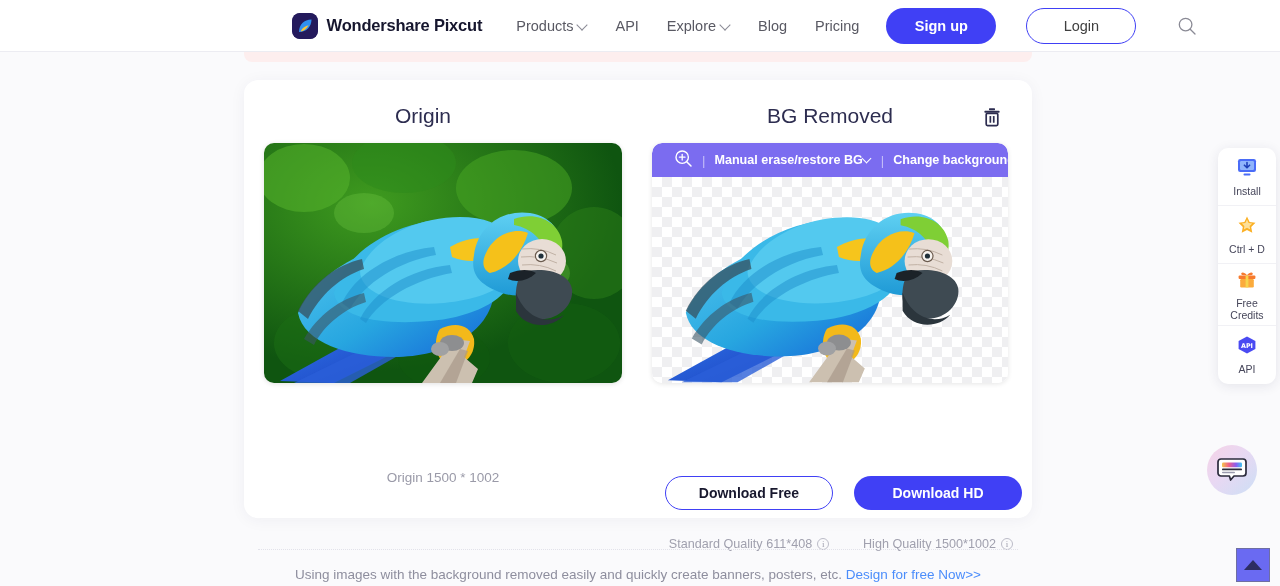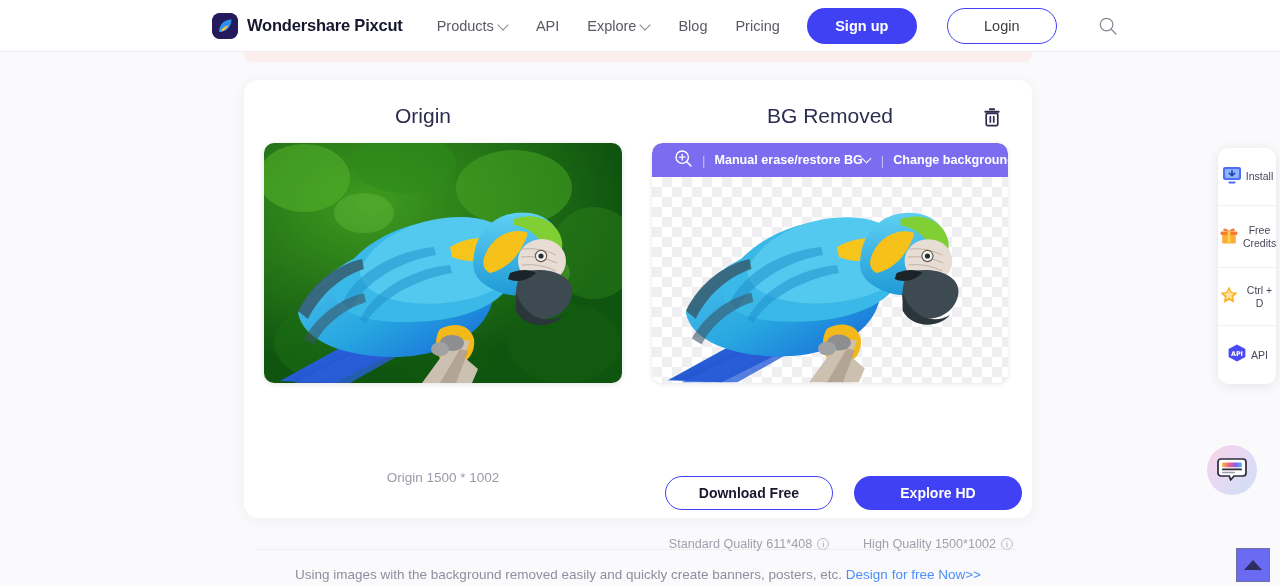--- a/index.html
+++ b/index.html
@@ -11,20 +11,21 @@
   }
 
   
   .header {
     position: absolute; top: 0; left: 0;
     width: 1280px; height: 52px;
     background: #ffffff;
     border-bottom: 1px solid #ececf2;
     display: flex; align-items: center;
     z-index: 40;
+    justify-content: center;
   }
   .brand { display: flex; align-items: center; gap: 9px; margin-left: 212px; }
   .logo-mark {
     width: 26px; height: 26px; border-radius: 8px;
     background: #2a2060;
     display: flex; align-items: center; justify-content: center;
     position: relative; overflow: hidden;
   }
   .logo-mark svg { display: block; }
   .brand-name { font-size: 16.5px; font-weight: bold; color: #16162e; letter-spacing: -.2px; white-space: nowrap; }
@@ -216,21 +217,21 @@
     position: absolute; right: 4px; top: 148px;
     width: 58px;
     background: #ffffff;
     border-radius: 10px;
     box-shadow: 0 2px 12px rgba(40,40,80,.10);
     overflow: hidden;
     z-index: 30;
   }
   .rail-item {
     height: 58px;
-    display: flex; flex-direction: row;
+    display: flex; flex-direction: column;
     align-items: center; justify-content: center;
     gap: 3px;
     cursor: pointer;
     border-bottom: 1px solid #f1f1f5;
   }
   .rail-item:last-child { border-bottom: none; }
   .rail-item.tall { height: 62px; }
   .rail-label {
     font-size: 10.5px; color: #46465a; line-height: 1.15;
     text-align: center; white-space: pre-line;
@@ -482,21 +483,21 @@
         <path d="M176 186 C192 178 206 182 210 196 C212 212 200 224 186 222 C172 220 168 198 176 186 Z" fill="#f3b91a"></path>
         <path d="M158 240 L190 196 L206 198 L200 214 L214 226 L208 240 Z" fill="#ccc0b0"></path>
         <path d="M176 240 L196 206 L204 208 L192 240 Z" fill="#a8998a" opacity=".7"></path>
         <ellipse cx="188" cy="200" rx="12" ry="8" fill="#8d8e90"></ellipse>
         <ellipse cx="176" cy="206" rx="9" ry="7" fill="#a0a1a3"></ellipse>
       </svg>
     </div>
   </div>
 
   <button class="btn-dl-free">Download Free</button>
-  <button class="btn-dl-hd">Explore HD</button>
+  <button class="btn-dl-hd">Download HD</button>
 
   <div class="quality q-free">
     <span>Standard Quality 611*408</span>
     <span class="info-i">i</span>
   </div>
   <div class="quality q-hd">
     <span>High Quality 1500*1002</span>
     <span class="info-i">i</span>
   </div>
 
@@ -513,44 +514,44 @@
   <div class="rail-item">
     <span>
       <svg width="22" height="22" viewBox="0 0 22 22" fill="none">
         <rect x="2" y="3" width="18" height="13" rx="2.2" fill="#4a6cf7"></rect>
         <rect x="4" y="5" width="14" height="9" rx="1.2" fill="#8fb4fb"></rect>
         <path d="M11 6.6 v4.4 M8.4 9.2 L11 11.8 L13.6 9.2" stroke="#1d3fb8" stroke-width="1.6" stroke-linecap="round" stroke-linejoin="round"></path>
         <rect x="7.5" y="17.6" width="7" height="1.8" rx="0.9" fill="#4a6cf7"></rect>
       </svg>
     </span>
     <span class="rail-label">Install</span>
+  </div>
+
+  <div class="rail-item">
+    <span>
+      <svg width="22" height="22" viewBox="0 0 22 22" fill="none">
+        <path d="M11 2.6 l2.6 5.4 5.9 .8 -4.3 4.1 1.1 5.9 -5.3 -2.9 -5.3 2.9 1.1 -5.9 -4.3 -4.1 5.9 -.8 Z" fill="#fbb024"></path>
+        <path d="M11 5.6 l1.6 3.3 3.6 .5 -2.6 2.5 .6 3.6 -3.2 -1.7 -3.2 1.7 .6 -3.6 -2.6 -2.5 3.6 -.5 Z" fill="#fde09a"></path>
+      </svg>
+    </span>
+    <span class="rail-label">Ctrl + D</span>
   </div>
 
   <div class="rail-item tall">
     <span>
       <svg width="22" height="22" viewBox="0 0 22 22" fill="none">
         <rect x="2.6" y="7.4" width="16.8" height="3.6" rx="1" fill="#f77b2e"></rect>
         <rect x="4.2" y="11" width="13.6" height="8.4" rx="1.2" fill="#fbab3c"></rect>
         <rect x="9.6" y="7.4" width="2.8" height="12" fill="#f7d44c"></rect>
         <path d="M11 7.2 C9 4.6 6 3.8 5.2 5.4 C4.6 6.8 7.4 7.4 11 7.2 Z" fill="#f77b2e"></path>
         <path d="M11 7.2 C13 4.6 16 3.8 16.8 5.4 C17.4 6.8 14.6 7.4 11 7.2 Z" fill="#f77b2e"></path>
       </svg>
     </span>
     <span class="rail-label">Free
 Credits</span>
-  </div>
-
-  <div class="rail-item">
-    <span>
-      <svg width="22" height="22" viewBox="0 0 22 22" fill="none">
-        <path d="M11 2.6 l2.6 5.4 5.9 .8 -4.3 4.1 1.1 5.9 -5.3 -2.9 -5.3 2.9 1.1 -5.9 -4.3 -4.1 5.9 -.8 Z" fill="#fbb024"></path>
-        <path d="M11 5.6 l1.6 3.3 3.6 .5 -2.6 2.5 .6 3.6 -3.2 -1.7 -3.2 1.7 .6 -3.6 -2.6 -2.5 3.6 -.5 Z" fill="#fde09a"></path>
-      </svg>
-    </span>
-    <span class="rail-label">Ctrl + D</span>
   </div>
 
 
   <div class="rail-item">
     <span>
       <svg width="22" height="22" viewBox="0 0 22 22" fill="none">
         <path d="M11 2.4 L19.4 7 v8 L11 19.6 L2.6 15 V7 Z" fill="#4a4af2"></path>
         <text x="11" y="13.6" font-family="DejaVu Sans, sans-serif" font-size="6.4" font-weight="bold" fill="#ffffff" text-anchor="middle">API</text>
       </svg>
     </span>

